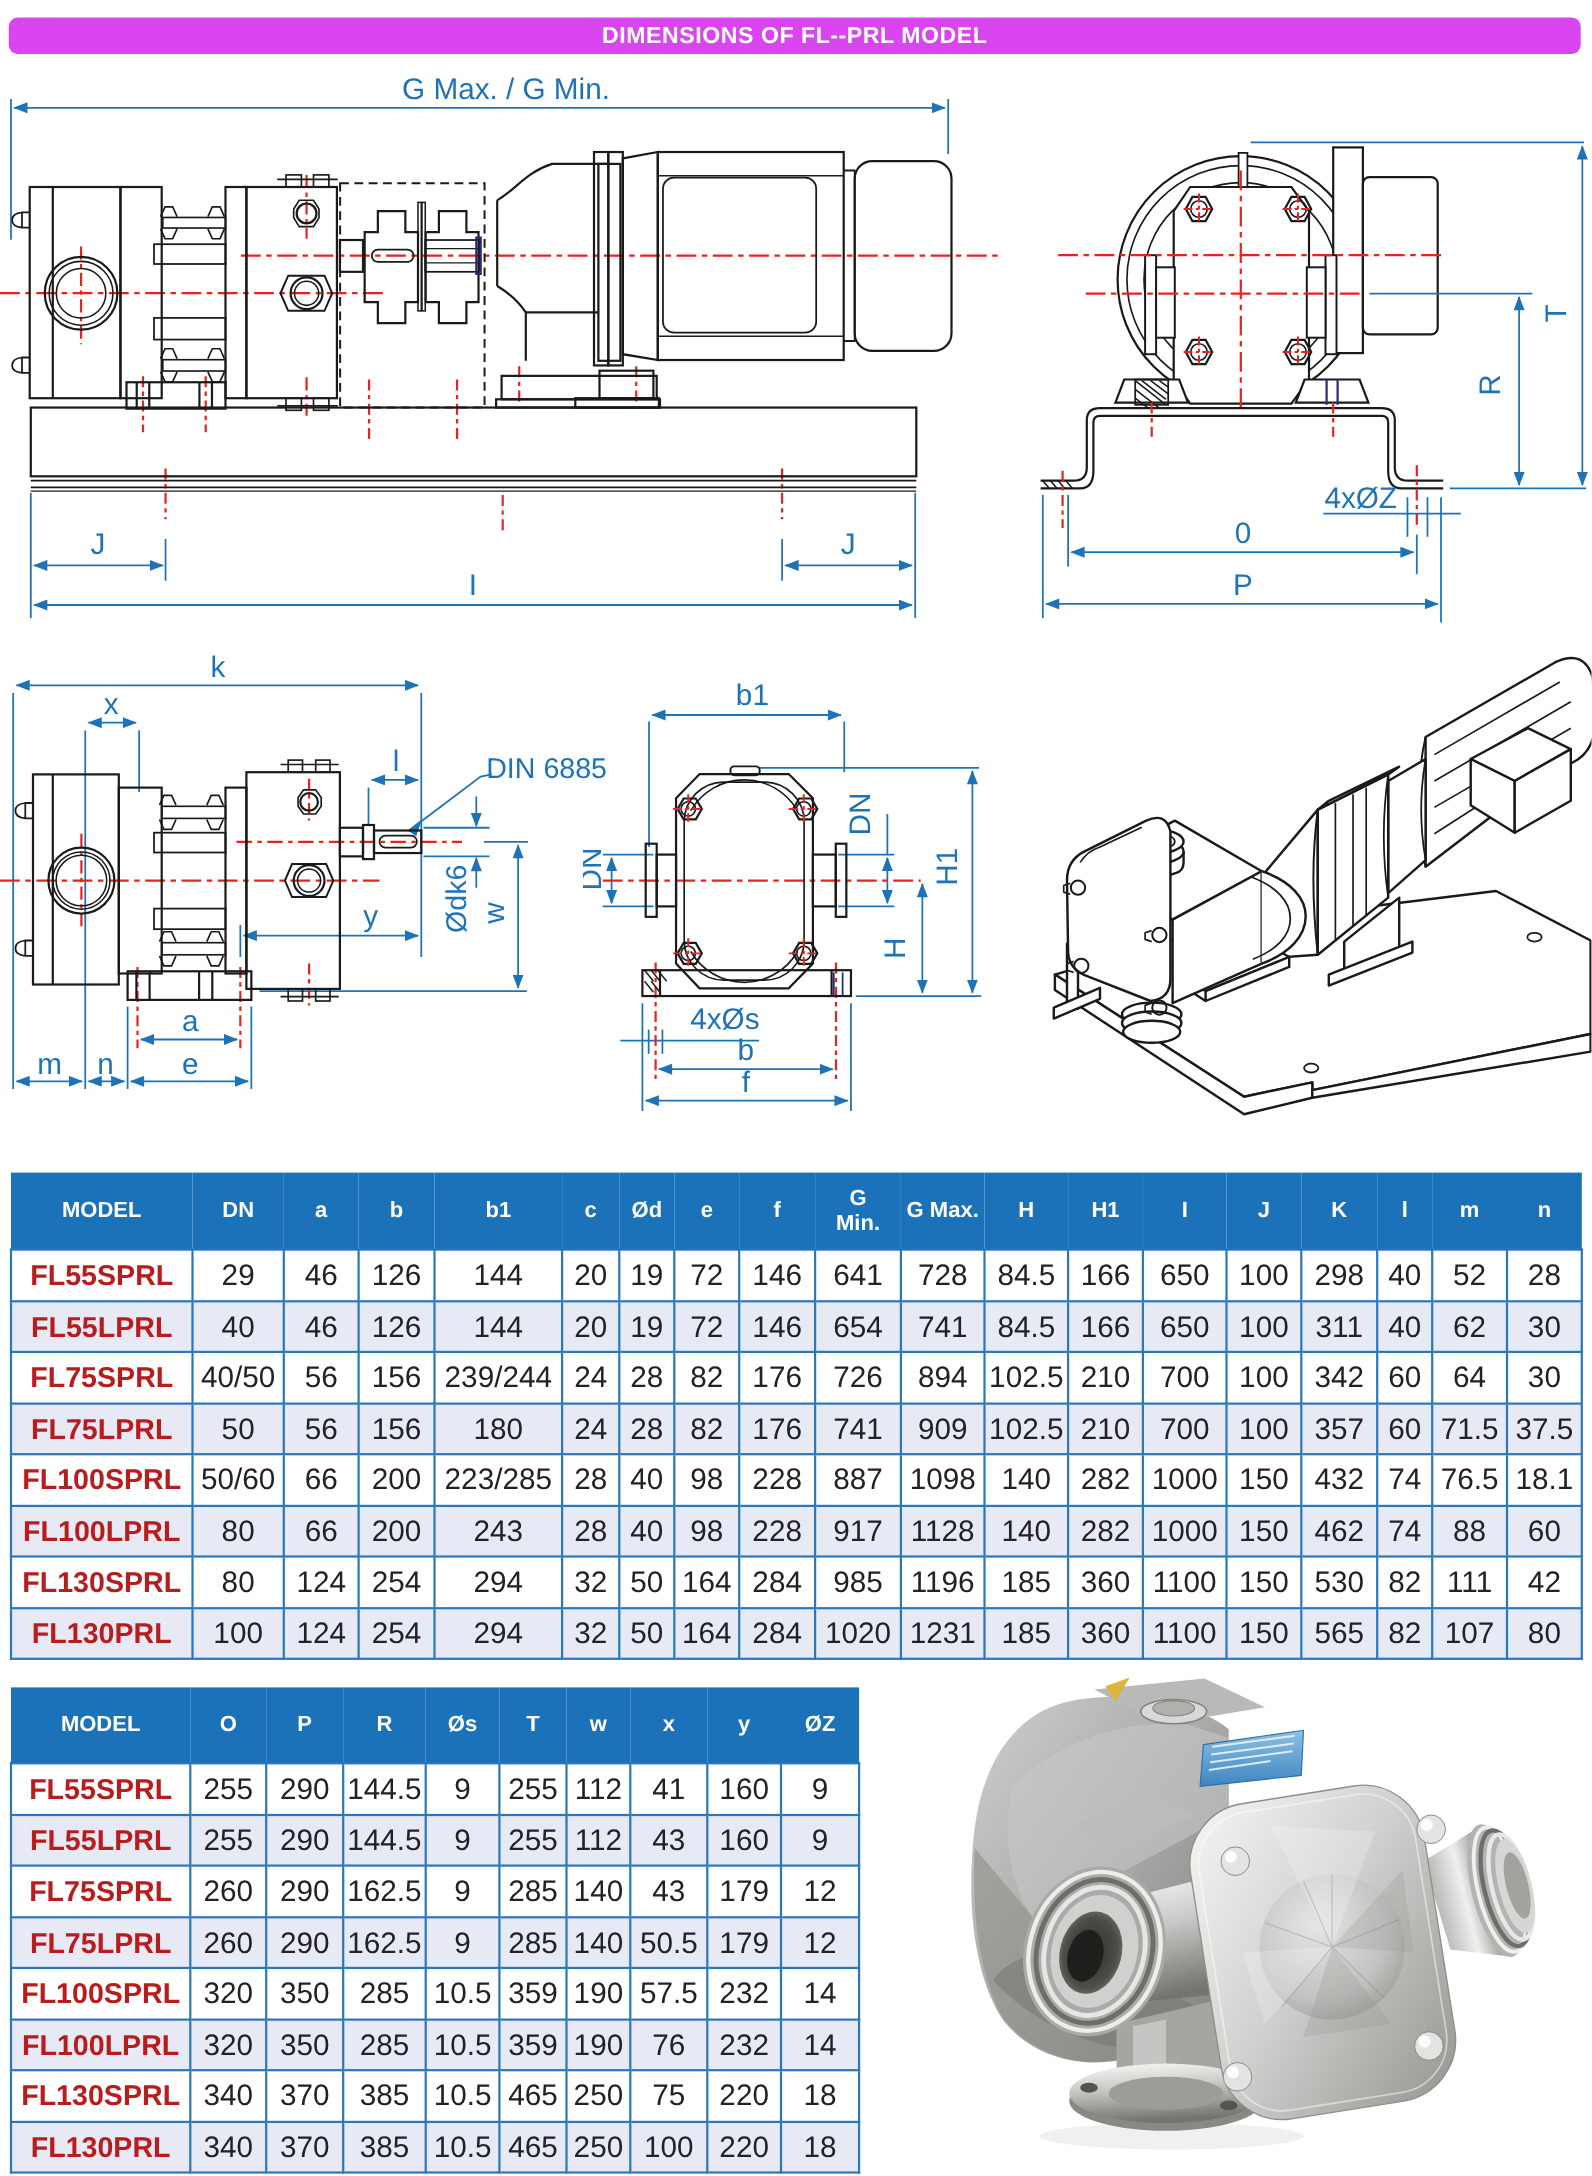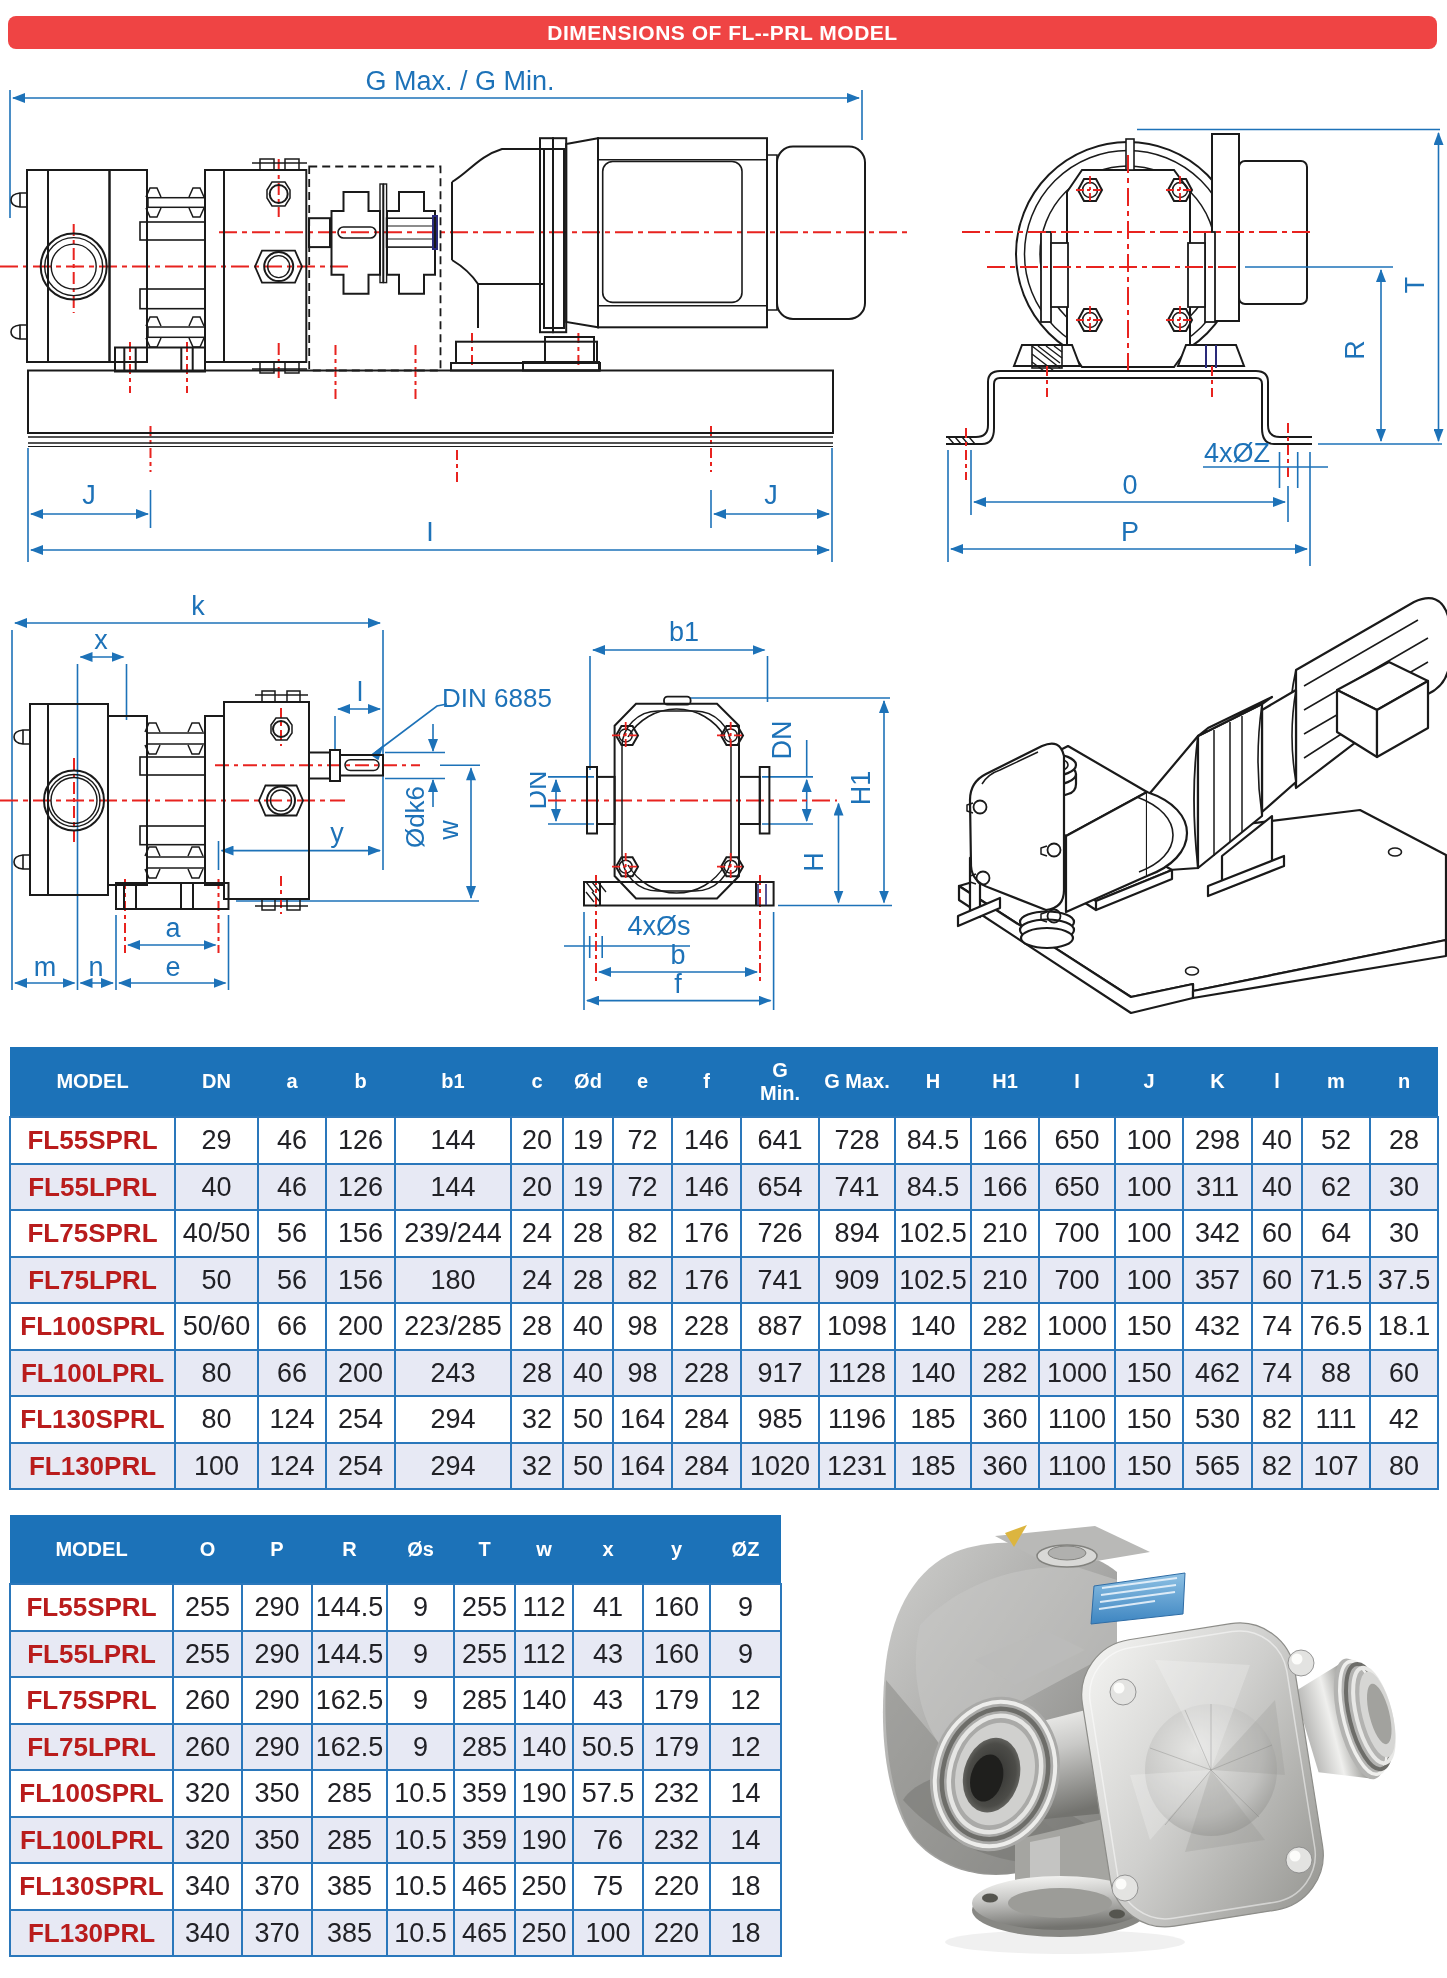--- a/index.html
+++ b/index.html
@@ -1,28 +1,28 @@
 <!DOCTYPE html>
 <html><head><meta charset="utf-8">
 <style>
 html,body{margin:0;padding:0;}
 body{width:1447px;height:1978px;background:#fff;font-family:"Liberation Sans",sans-serif;position:relative;overflow:hidden;}
 .abs{position:absolute;}
-table{border-collapse:collapse;table-layout:fixed;}
+table{border-collapse:collapse;table-layout:fixed;margin-top:19px;}
 .t1,.t2{font-size:27px;color:#212126;}
 .t1 th,.t2 th{background:#1c72b8;color:#fff;font-weight:bold;font-size:20px;padding:0;}
 .t1 td,.t2 td{border:2px solid #2a77bb;text-align:center;padding:0;font-size:27px;}
 .t1 td.m,.t2 td.m{font-weight:bold;color:#b91c1c;font-size:26px;text-align:center;}
 .t1 tr.alt td,.t2 tr.alt td{background:#e7e9f4;}
 .t1 th{border:0px;}
 .t2 th{border:0px;}
 </style></head>
 <body>
 
-<div class="abs" style="left:8px;top:16px;width:1429px;height:33px;background:#ef4444;border-radius:8px;color:#fff;font-weight:bold;font-size:21px;text-align:center;line-height:34px;letter-spacing:0.5px;">DIMENSIONS OF FL--PRL MODEL</div>
+<div class="abs" style="left:8px;top:16px;width:1429px;height:33px;background:#d946ef;border-radius:8px;color:#fff;font-weight:bold;font-size:21px;text-align:center;line-height:34px;letter-spacing:0.5px;">DIMENSIONS OF FL--PRL MODEL</div>
 
 <svg class="abs" style="left:0px;top:60px;" width="935" height="520" viewBox="0 0 935 520">
 <defs>
 <marker id="ar" markerWidth="14" markerHeight="10" refX="12" refY="5" orient="auto" markerUnits="userSpaceOnUse">
         <path d="M0,0 L13,5 L0,10 z" fill="#1d72b8"></path>
       </marker>
 <marker id="al" markerWidth="14" markerHeight="10" refX="1" refY="5" orient="auto" markerUnits="userSpaceOnUse">
         <path d="M13,0 L0,5 L13,10 z" fill="#1d72b8"></path>
       </marker>
 </defs>

